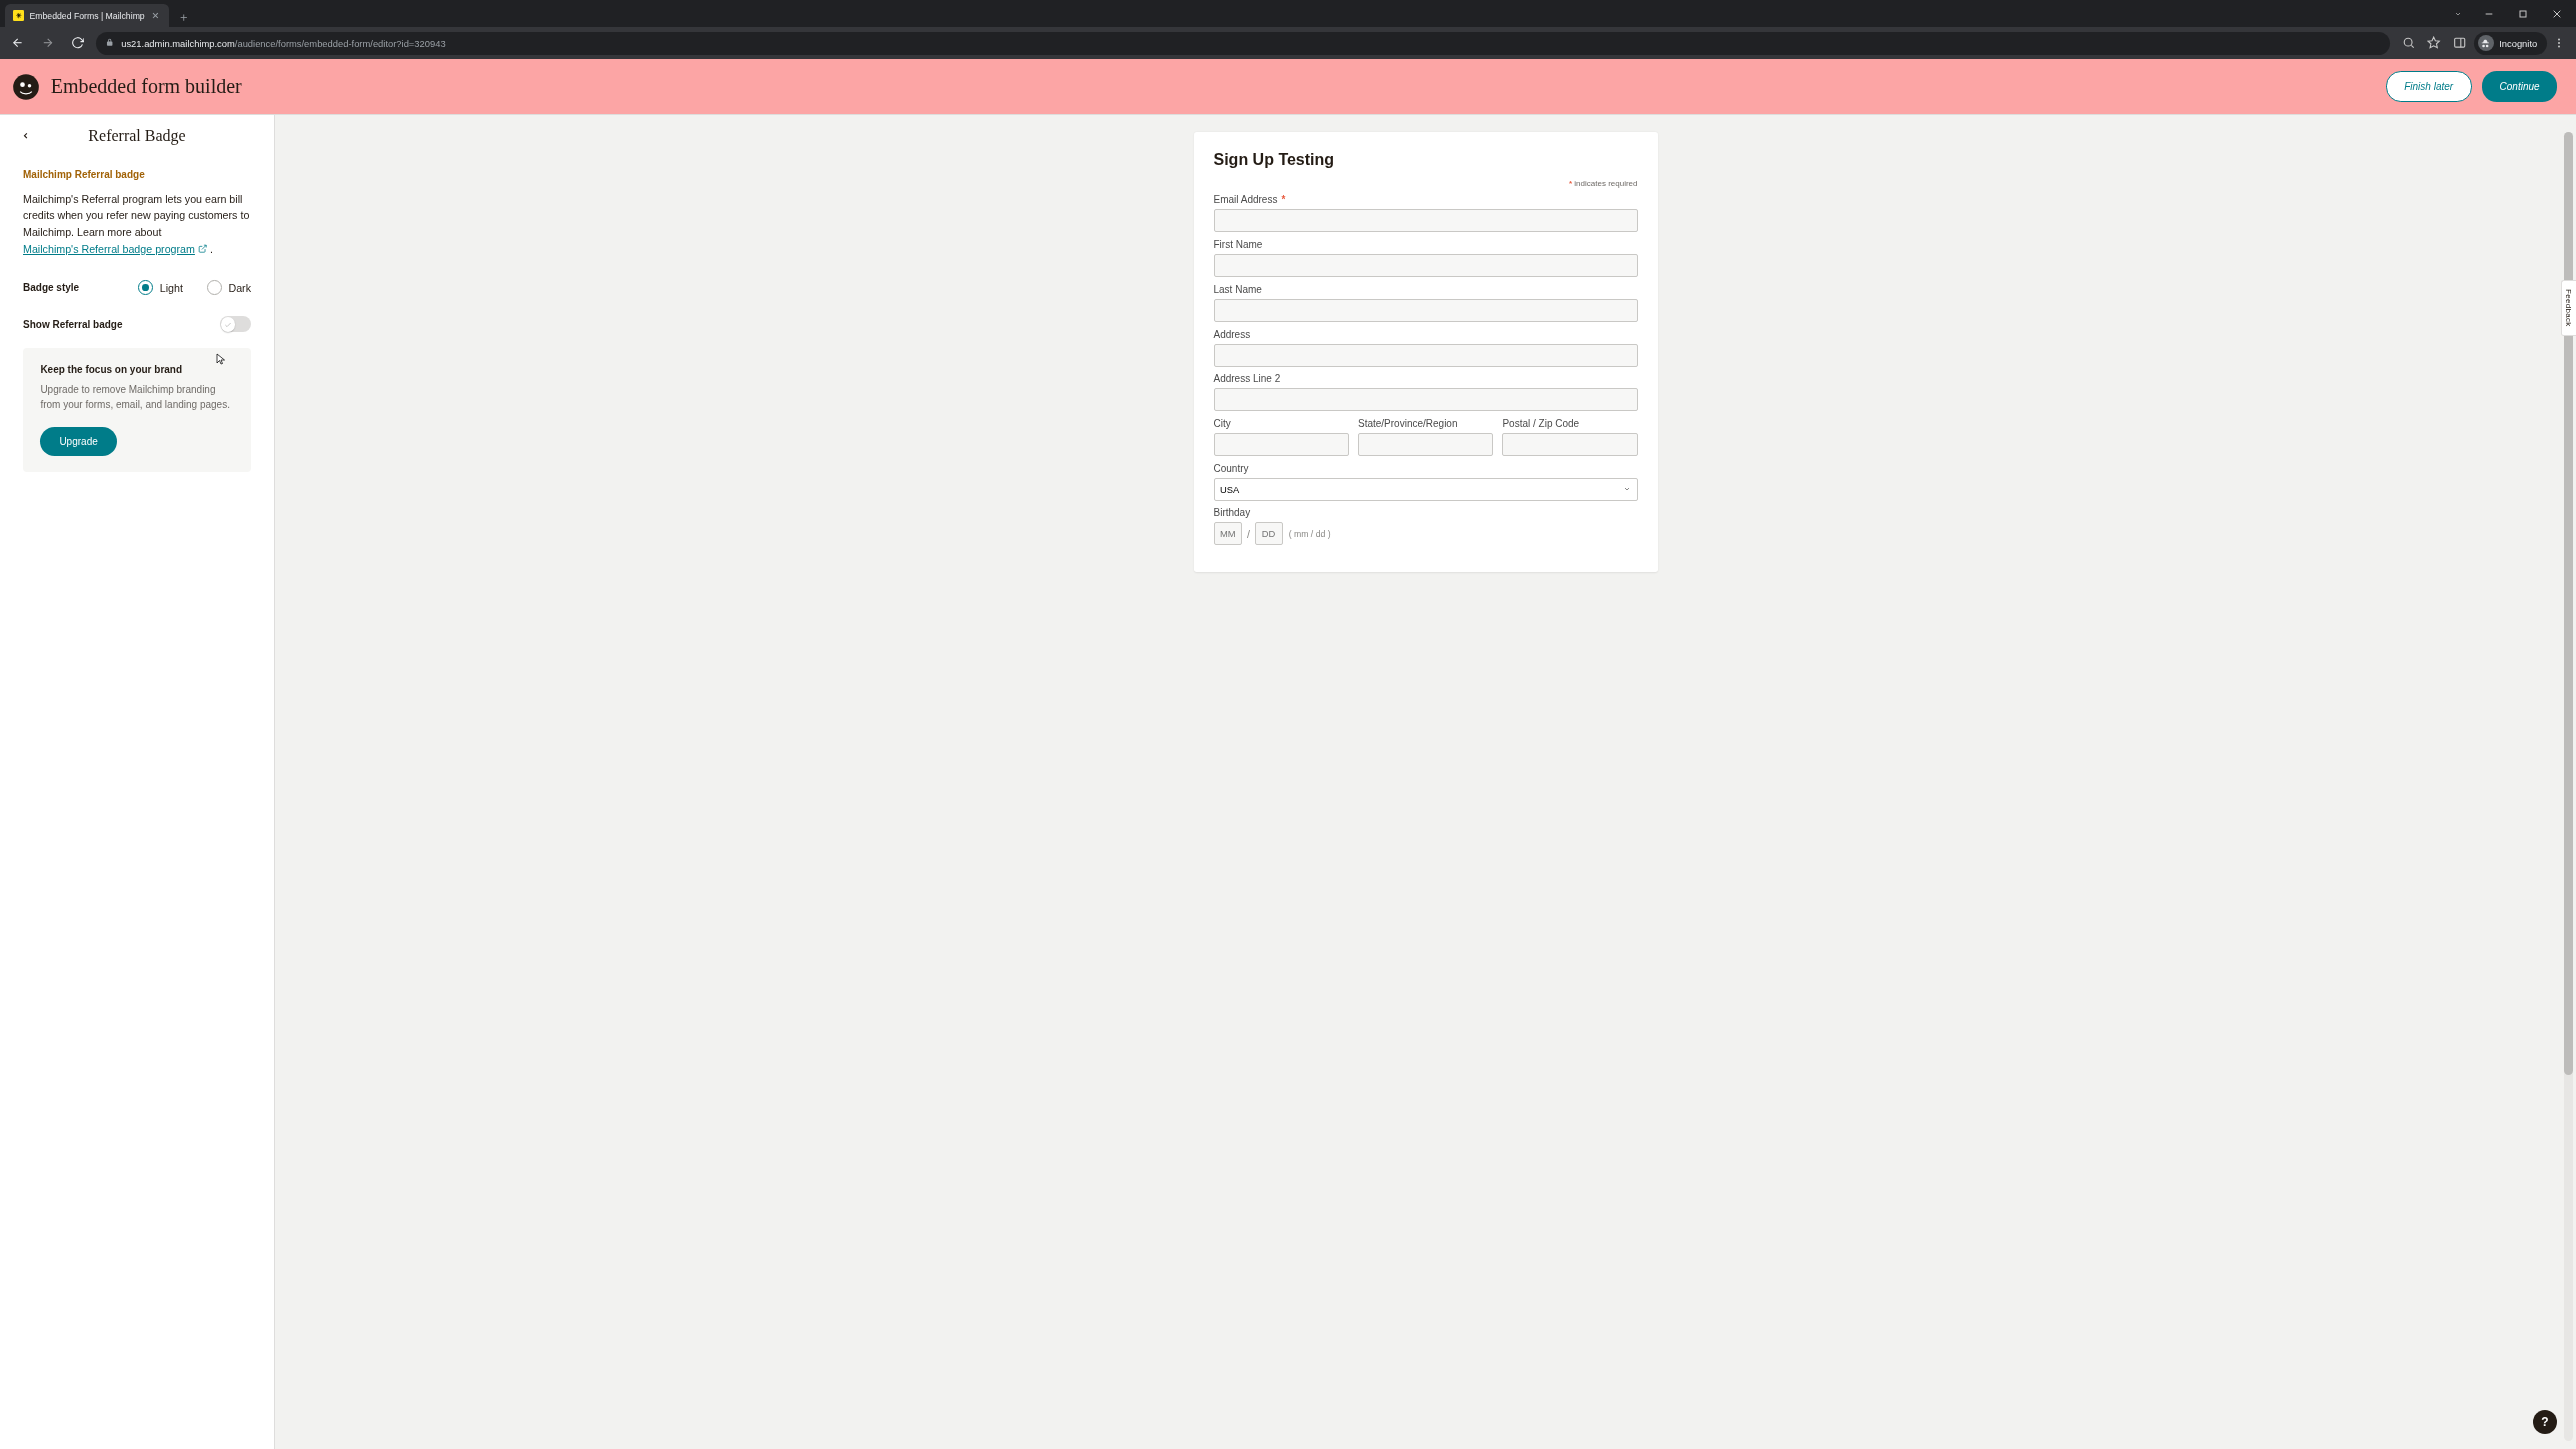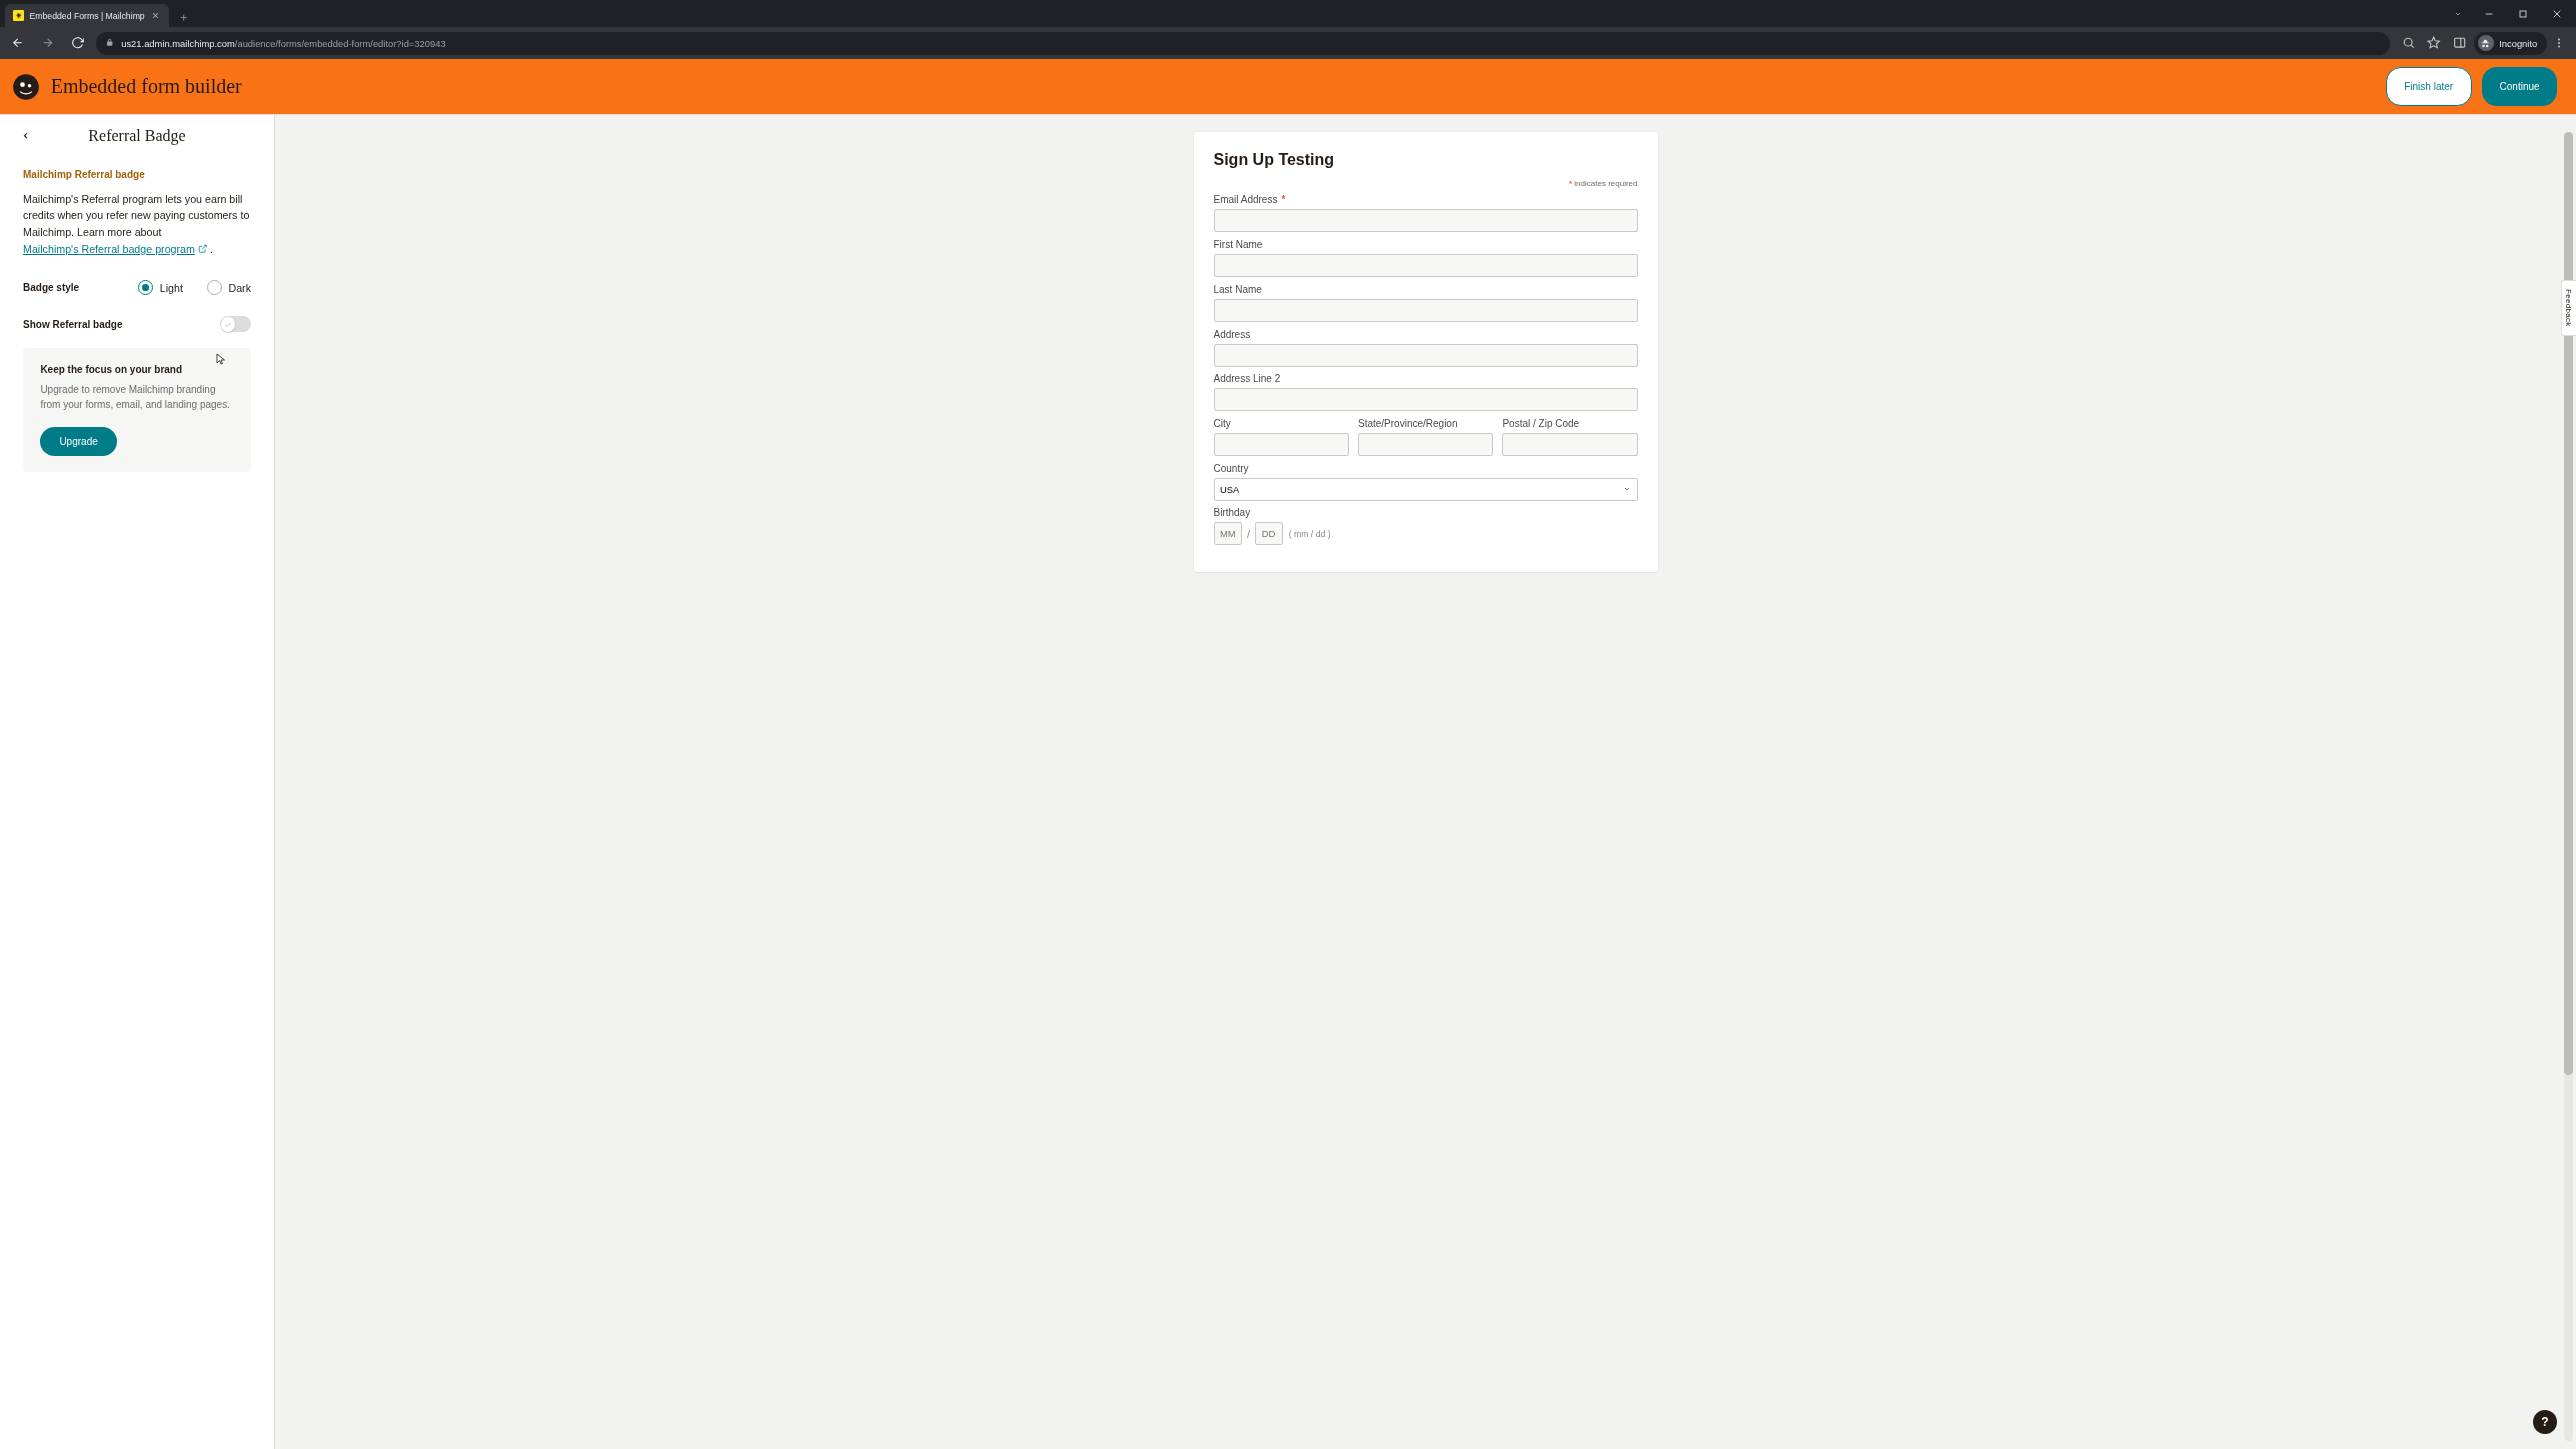--- a/index.html
+++ b/index.html
@@ -30,27 +30,27 @@
   .omnibox .url .host { color:#e8eaed; }
   .right-icons { display:flex; align-items:center; gap:2.7px; }
   .incognito-chip { display:flex; align-items:center; gap:5.4px; background:#202124; height:23px; padding:0 9.4px 0 4px; border-radius:11.4px; color:#e8eaed; font-size:9.4px;}
   .incognito-chip .hat { width:16px; height:16px; border-radius:50%; background:#5f6368; display:flex; align-items:center; justify-content:center;}
   .kebab { width:20px; height:20px; display:flex; align-items:center; justify-content:center; cursor:pointer; color:#c7c7c7;}
 
   
   .viewport { flex:1; background:#fff; position:relative; overflow:hidden; }
 
   
-  .app-header { height:56px; border-bottom:0.7px solid #dedddc; display:flex; align-items:center; justify-content:space-between; padding:0 19px 0 12px; background:#f97316;}
+  .app-header { height:56px; border-bottom:0.7px solid #dedddc; display:flex; align-items:center; justify-content:space-between; padding:0 19px 0 12px; background:#fca5a5;}
   .app-header .left { display:flex; align-items:center; gap:10.7px;}
   .brand-logo { width:28px; height:28px; }
   .brand-logo svg { width:28px; height:28px; display:block;}
   .app-title { font-family: Georgia, "Times New Roman", serif; font-size:20px; color:#241c15; }
   .header-actions { display:flex; align-items:center; gap:10.7px;}
-  .btn { height:39px; padding:0 17.4px; border-radius:14.8px; font-size:10px; font-weight:500; cursor:pointer; display:flex; align-items:center; justify-content:center; border:none;}
+  .btn { height:31px; padding:0 17.4px; border-radius:14.8px; font-size:10px; font-weight:500; cursor:pointer; display:flex; align-items:center; justify-content:center; border:none;font-style:italic;}
   .btn-outline { background:#fff; border:0.7px solid #007c89; color:#007c89;}
   .btn-primary { background:#007c89; color:#fff;}
 
   
   .workspace { position:absolute; top:56px; bottom:0; left:0; right:0; display:flex; background:#f2f2f0;}
   .sidepanel { width:275px; background:#fff; border-right:0.7px solid #dedddc; display:flex; flex-direction:column; }
   .panel-header { display:flex; align-items:center; padding:12px 8px 5.4px 8px; position:relative;}
   .panel-back { width:21.5px; height:21.5px; display:flex; align-items:center; justify-content:center; cursor:pointer; color:#241c15; position:absolute; left:14.8px;}
   .panel-back svg{width:9.4px;height:9.4px;}
   .panel-title { flex:1; text-align:center; font-family: Georgia, serif; font-size:16px; color:#241c15;}

